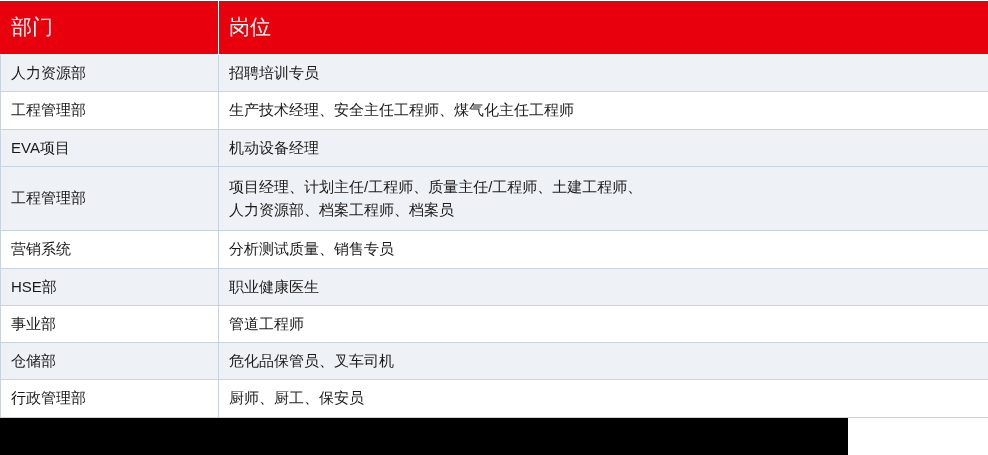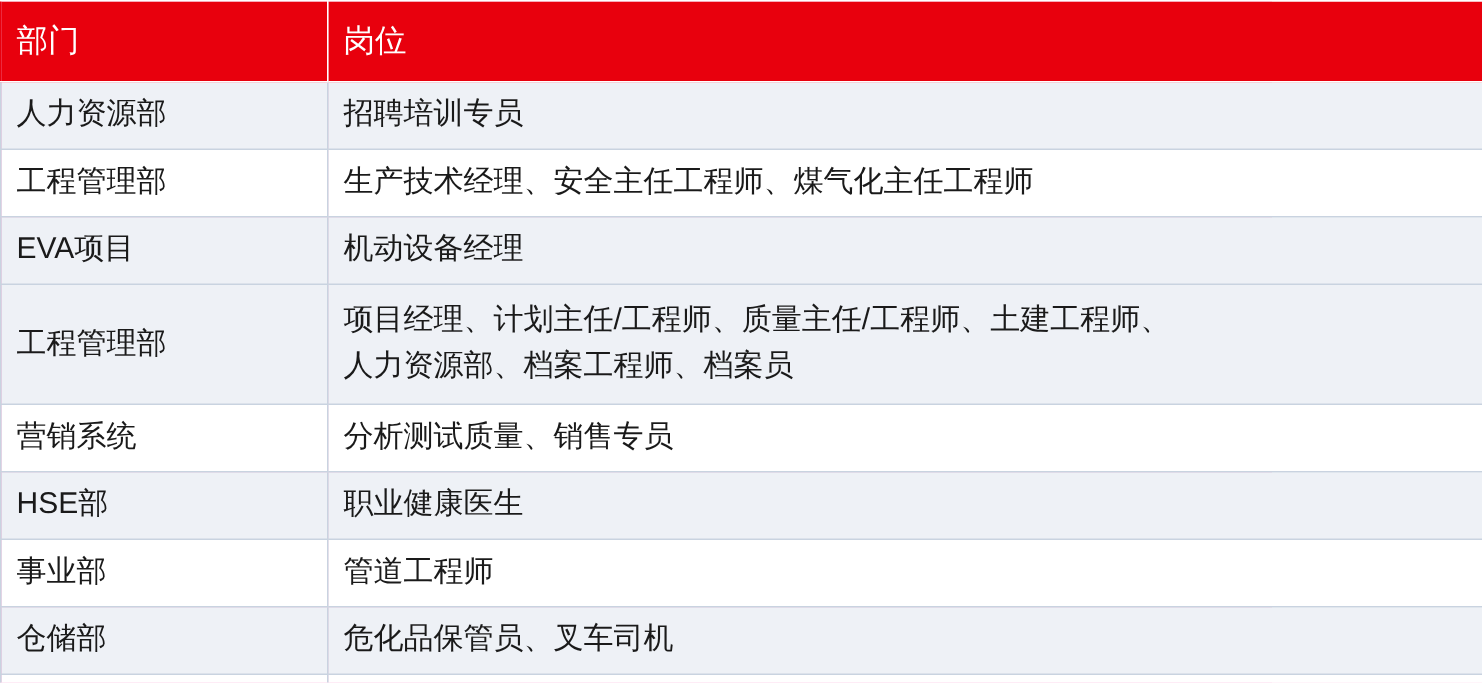--- a/index.html
+++ b/index.html
@@ -10,21 +10,21 @@
   body {
     width: 988px;
     height: 455px;
     font-family: "Liberation Sans", "DejaVu Sans", sans-serif;
     overflow: hidden;
   }
   .table-wrap {
     width: 848px;
     height: 455px;
     box-sizing: border-box;
-    background: #f9a8d4;
+    background: #000000;
   }
   table.jobs {
     border-collapse: collapse;
     width: 988px;
     table-layout: fixed;
   }
   table.jobs col.c1 { width: 218px; }
   table.jobs col.c2 { width: 770px; }
 
   thead th {
@@ -39,21 +39,21 @@
     border: 1px solid #ffffff;
   }
   thead th.first {
     border-left: 1px solid #e8000d;
   }
   thead th.last {
     border-right: 1px solid #e8000d;
     font-family: Liberation Serif, serif;
   }
   tbody td {
-    font-size: 20px;
+    font-size: 15px;
     color: #1a1a1a;
     padding: 6px 10px 7px 10px;
     vertical-align: middle;
     border-bottom: 1px solid #c9d3e0;
     border-right: 1px solid #c9d3e0;
     line-height: 1.55;
   }
   tbody td.col-dept {
     border-left: 1px solid #c9d3e0;
   }

